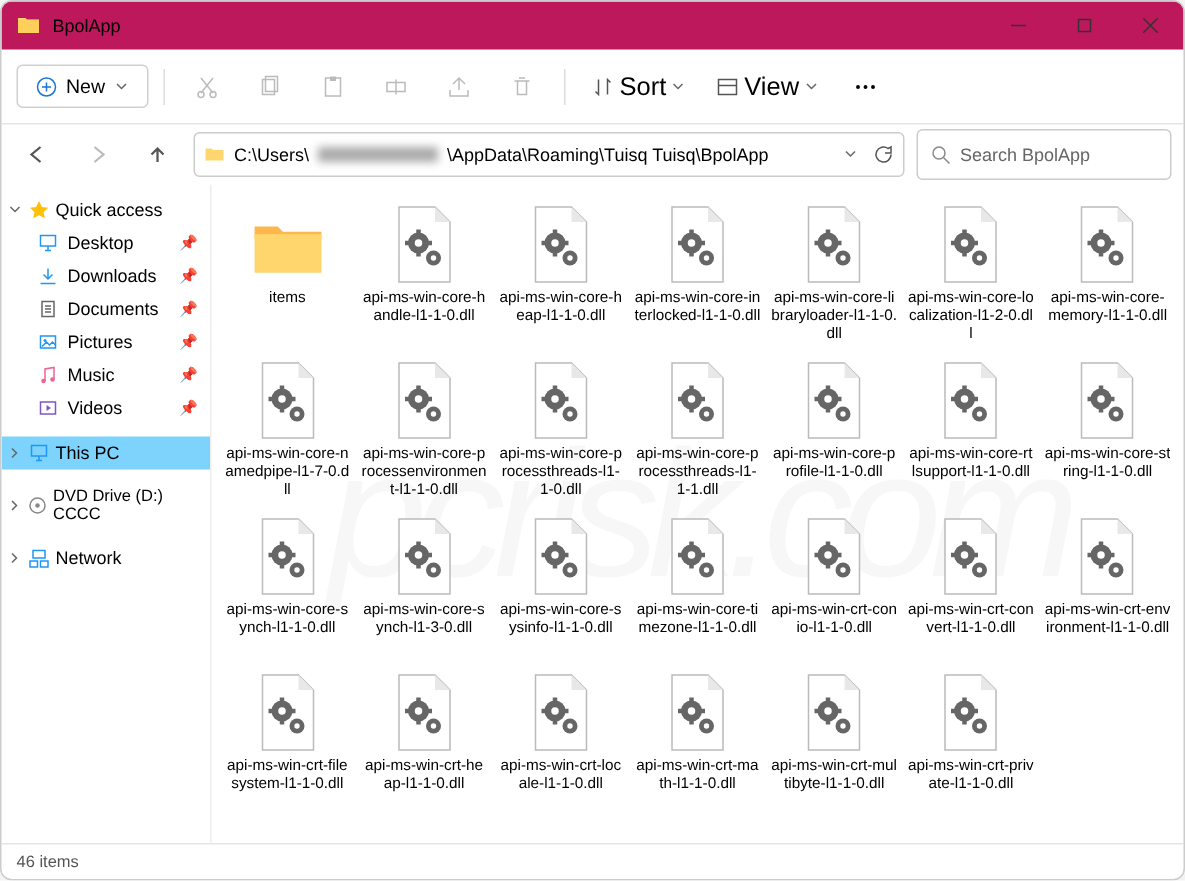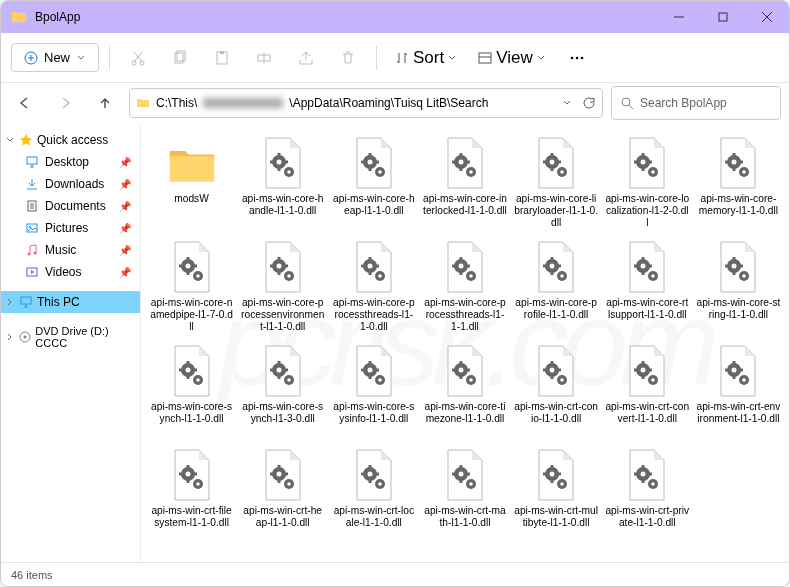--- a/index.html
+++ b/index.html
@@ -1,18 +1,18 @@
 <!DOCTYPE html>
 <html><head>
 <meta charset="utf-8">
 <style>
 * { box-sizing: border-box; margin: 0; padding: 0; font-family: "Segoe UI", sans-serif; }
 body { background: #f3f3f3; width: 790px; height: 587px; overflow: hidden; }
 .window { width: 790px; height: 587px; background: #fff; border: 1px solid #ccc; border-radius: 8px; display: flex; flex-direction: column; overflow: hidden; }
-.titlebar { height: 32px; display: flex; align-items: center; background: #c4b5fd; }
+.titlebar { height: 32px; display: flex; align-items: center; background: #be185d; }
 .titlebar .folder-icon { width: 16px; height: 16px; margin-left: 10px; margin-right: 8px; }
 .titlebar .title { font-size: 12px; flex: 1; }
 .titlebar .wbtn { width: 44px; height: 32px; display: flex; align-items: center; justify-content: center; }
 .toolbar { height: 50px; display: flex; align-items: center; padding: 0 10px; gap: 6px; border-bottom: 1px solid #e5e5e5; }
 .new-btn { display: flex; align-items: center; gap: 6px; padding: 6px 12px; border-radius: 4px; font-size: 13px; border: 1px solid #d0d0d0; }
 .tb-btn { width: 36px; height: 36px; display: flex; align-items: center; justify-content: center; border-radius: 4px; color: #999; }
 .tb-sep { width: 1px; height: 24px; background: #ddd; margin: 0 4px; }
 .tb-dbtn { display: flex; align-items: center; gap: 4px; padding: 6px 8px; font-size: 17px; }
 .addressbar { height: 40px; display: flex; align-items: center; padding: 0 8px; gap: 8px; }
 .nav-btn { width: 32px; height: 32px; display: flex; align-items: center; justify-content: center; color: #888; }
@@ -151,23 +151,23 @@
       </div>
     <div class="nav-btn">
         <svg width="14" height="14">
           <path d="M7 12V3M3 7l4-4 4 4" fill="none" stroke="#555" stroke-width="1.5"></path>
         </svg>
       </div>
     <div class="address-box">
       <svg width="14" height="14">
           <path fill="#FFD66E" d="M1 3h4l1 1h7v7H1z"></path>
         </svg>
-      <span>C:\This\</span>
+      <span>C:\Users\</span>
         <span class="blurred"></span>
-        <span>\AppData\Roaming\Tuisq LitB\Search</span>
+        <span>\AppData\Roaming\Tuisq Tuisq\BpolApp</span>
       <span style="flex:1"></span>
       <svg width="10" height="10">
           <path d="M2 3l3 3 3-3" fill="none" stroke="#666"></path>
         </svg>
       <svg width="14" height="14" style="margin-left:4px">
           <path d="M12 7a5 5 0 11-2-4l2-1v4h-4" fill="none" stroke="#555"></path>
         </svg>
     </div>
     <div class="search-box">
       <svg width="14" height="14">
@@ -256,32 +256,43 @@
         <svg width="10" height="10">
             <path d="M3 2l3 3-3 3" fill="none" stroke="#666"></path>
           </svg>
         <svg width="14" height="14">
             <circle cx="7" cy="7" r="5" fill="none" stroke="#888"></circle>
             <circle cx="7" cy="7" r="1.5" fill="#888"></circle>
           </svg>
         <span style="font-size:11px">DVD Drive (D:) CCCC</span>
       </div>
       <div style="height:8px"></div>
+      <div class="side-hdr">
+        <svg width="10" height="10">
+            <path d="M3 2l3 3-3 3" fill="none" stroke="#666"></path>
+          </svg>
+        <svg width="14" height="14">
+            <rect x="3" y="2" width="8" height="5" fill="none" stroke="#2196F3"></rect>
+            <rect x="1" y="9" width="5" height="4" fill="none" stroke="#2196F3"></rect>
+            <rect x="8" y="9" width="5" height="4" fill="none" stroke="#2196F3"></rect>
+          </svg>
+        <span>Network</span>
+      </div>
     </div>
 
     <div class="content">
       <div class="watermark">pcrisk.com</div>
       <div class="grid" id="file-grid">
           <div class="file">
             <div class="icon">
               <svg class="folder-big" viewBox="0 0 56 48">
                 <use href="#big-folder"></use>
               </svg>
             </div>
-            <div class="label">modsW</div>
+            <div class="label">items</div>
           </div>
           <div class="file">
             <div class="icon">
               <svg width="46" height="54" viewBox="0 0 46 54">
                 <use href="#dll-icon"></use>
               </svg>
             </div>
             <div class="label">api-ms-win-core-handle-l1-1-0.dll</div>
           </div>
           <div class="file">

